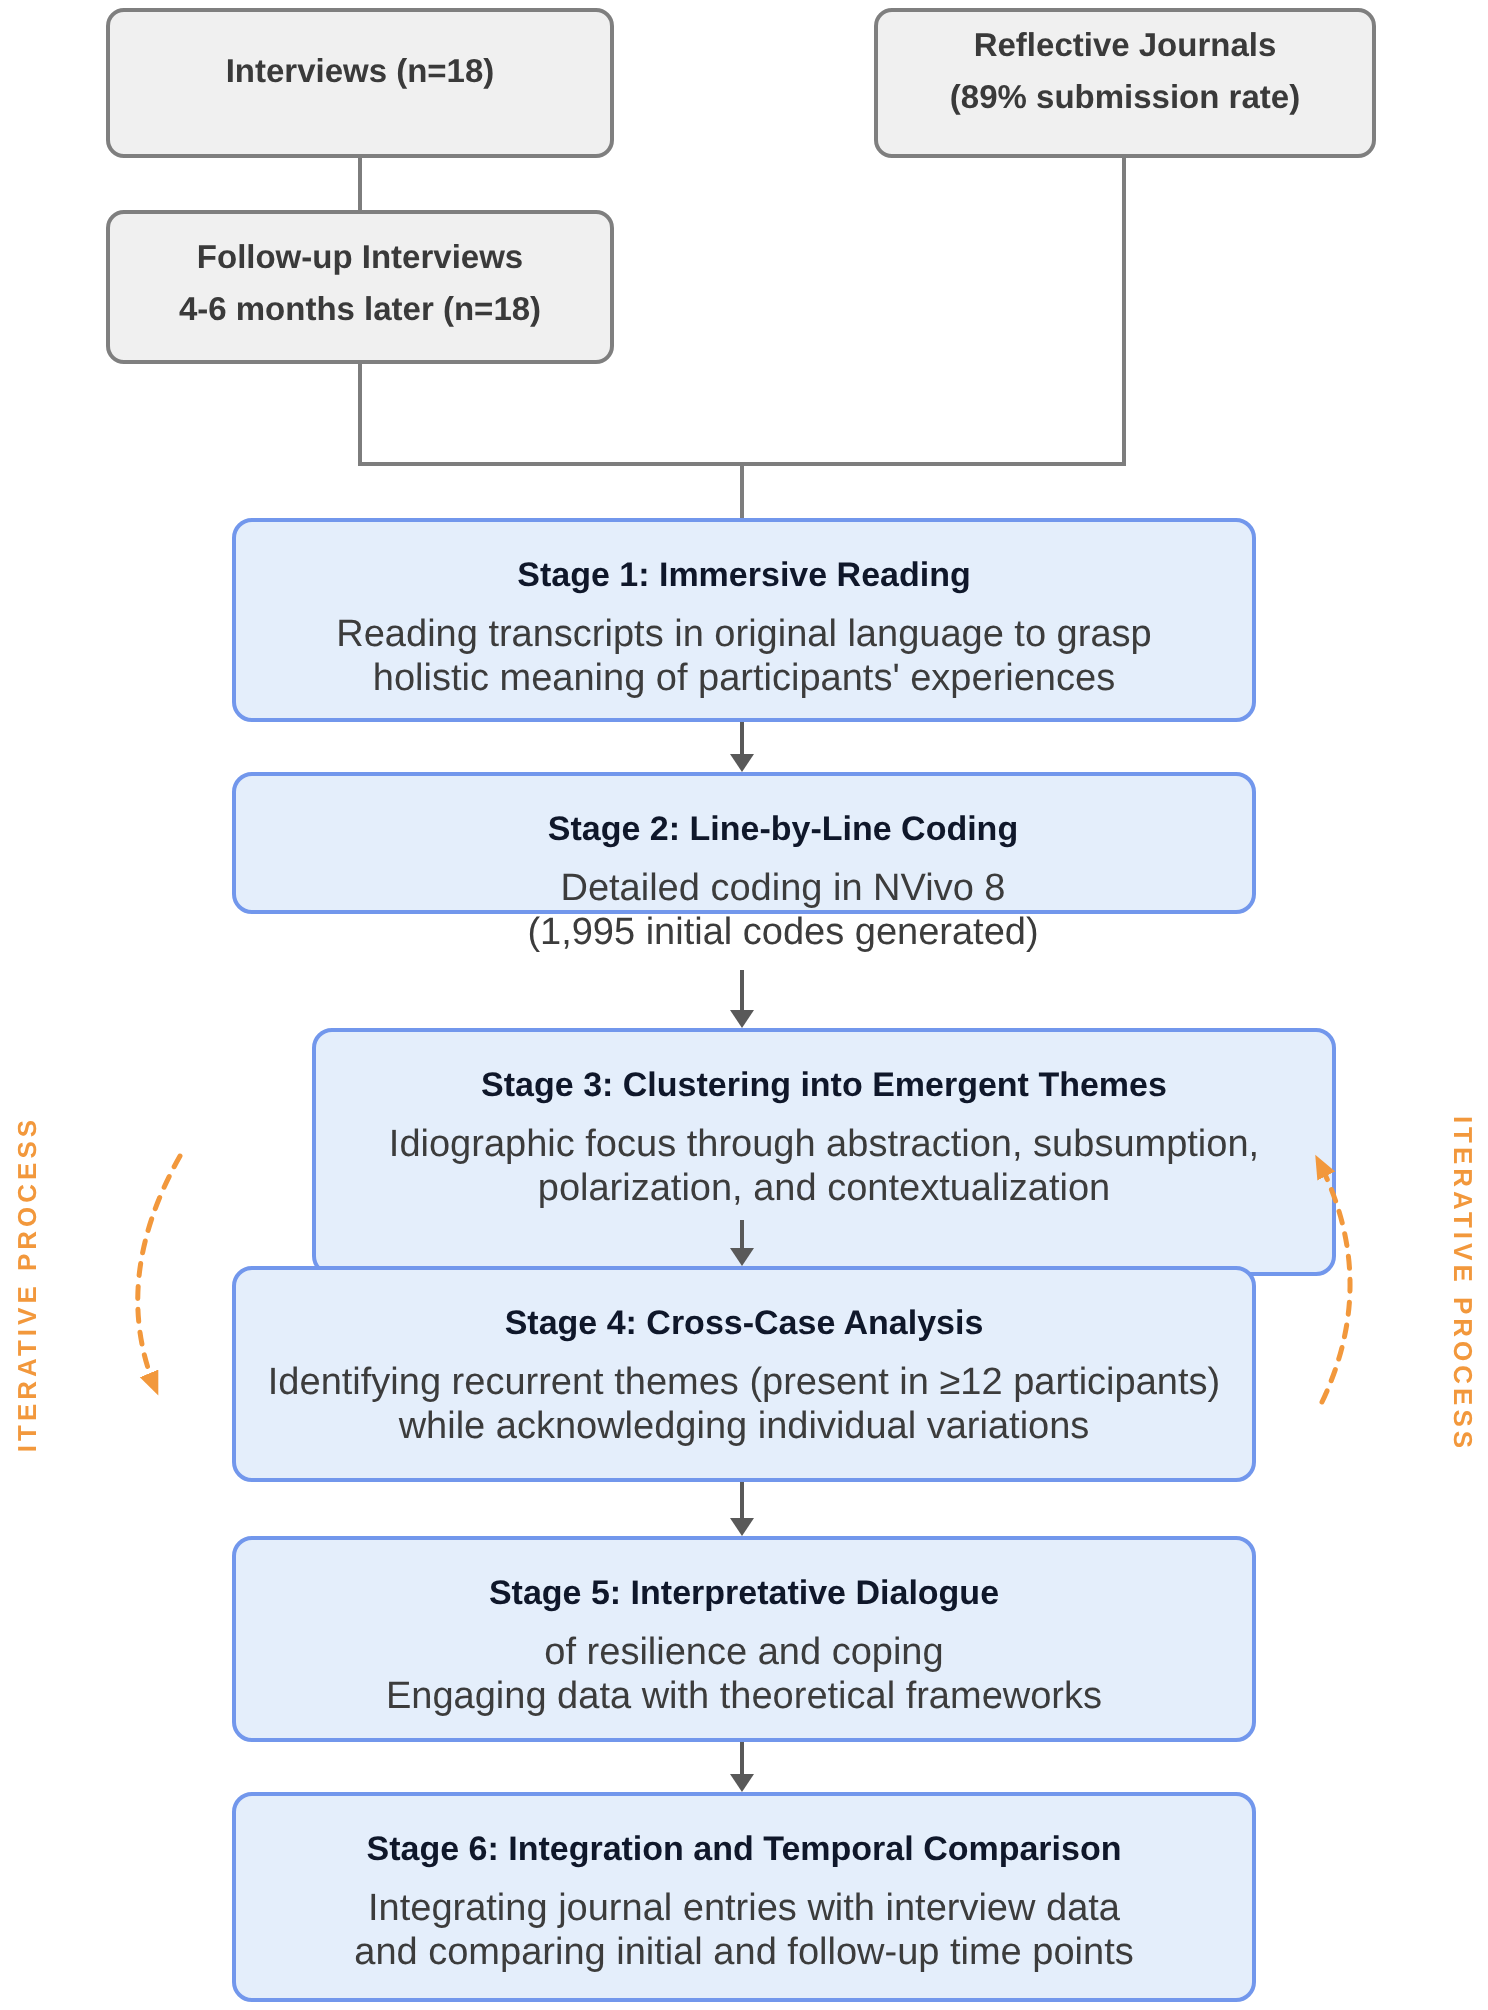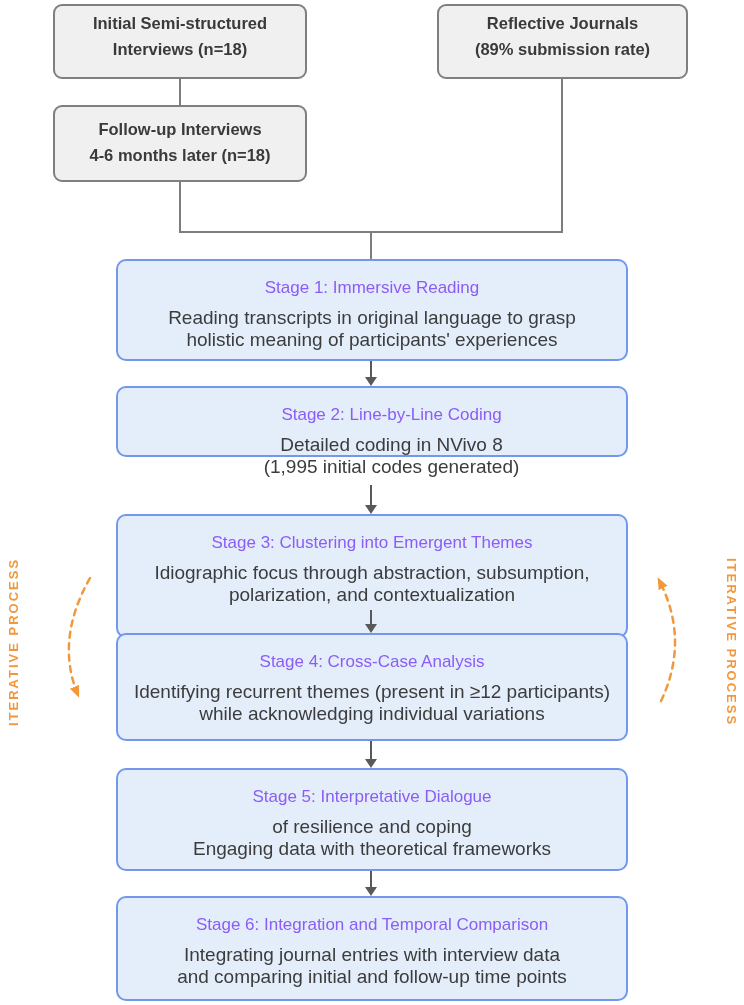--- a/index.html
+++ b/index.html
@@ -13,21 +13,21 @@
     background:#f0f0f0;border:2px solid #7f7f7f;border-radius:9px;
     display:flex;flex-direction:column;justify-content:center;align-items:center;
     text-align:center;font-weight:bold;font-size:16.5px;line-height:26px;color:#3a3a3a;
   }
   
   .stage-box{
     position:absolute;box-sizing:border-box;left:116px;width:512px;
     background:#e4eefb;border:2px solid #7297ec;border-radius:10px;
     text-align:center;padding-top:15px;
   }
-  .stage-title{font-weight:normal;font-size:17px;line-height:23px;color:#8b5cf6;}
+  .stage-title{font-weight:bold;font-size:17px;line-height:23px;color:#0f172a;}
   .stage-body{margin-top:8px;font-size:19px;line-height:22px;color:#3c3c3c;}
   
   .conn{position:absolute;background:#7d7d7d;}
   
   .arrow-line{position:absolute;left:370px;width:2px;background:#595959;}
   .arrow-head{
     position:absolute;left:365px;width:0;height:0;
     border-left:6px solid transparent;border-right:6px solid transparent;
     border-top:9px solid #595959;
   }
@@ -40,21 +40,20 @@
   .iter-label.left{transform:rotate(-90deg);}
   .iter-label.right{transform:rotate(90deg);}
   #arc-overlay{position:absolute;left:0;top:0;pointer-events:none;}
 </style>
 </head>
 <body>
 
 <div id="canvas">
 
   <div class="src-box" style="left:53px;top:4px;width:254px;height:75px;padding-bottom:12px;">
-    <div>Initial Semi-structured</div>
     <div>Interviews (n=18)</div>
   </div>
 
   <div class="src-box" style="left:437px;top:4px;width:251px;height:75px;padding-bottom:12px;">
     <div>Reflective Journals</div>
     <div>(89% submission rate)</div>
   </div>
 
   <div class="src-box" style="left:53px;top:105px;width:254px;height:77px;padding-bottom:4px;text-align:right;">
     <div>Follow-up Interviews</div>
@@ -76,21 +75,21 @@
   </div>
 
   <div class="stage-box" style="top:386px;height:71px;padding-left:39px;">
     <div class="stage-title">Stage 2: Line-by-Line Coding</div>
     <div class="stage-body">
       <div>Detailed coding in NVivo 8</div>
       <div>(1,995 initial codes generated)</div>
     </div>
   </div>
 
-  <div class="stage-box" style="top:514px;height:124px;">
+  <div class="stage-box" style="top:514px;height:124px;margin-left:40px;">
     <div class="stage-title">Stage 3: Clustering into Emergent Themes</div>
     <div class="stage-body">
       <div>Idiographic focus through abstraction, subsumption,</div>
       <div>polarization, and contextualization</div>
     </div>
   </div>
 
   <div class="stage-box" style="top:633px;height:108px;">
     <div class="stage-title">Stage 4: Cross-Case Analysis</div>
     <div class="stage-body">

